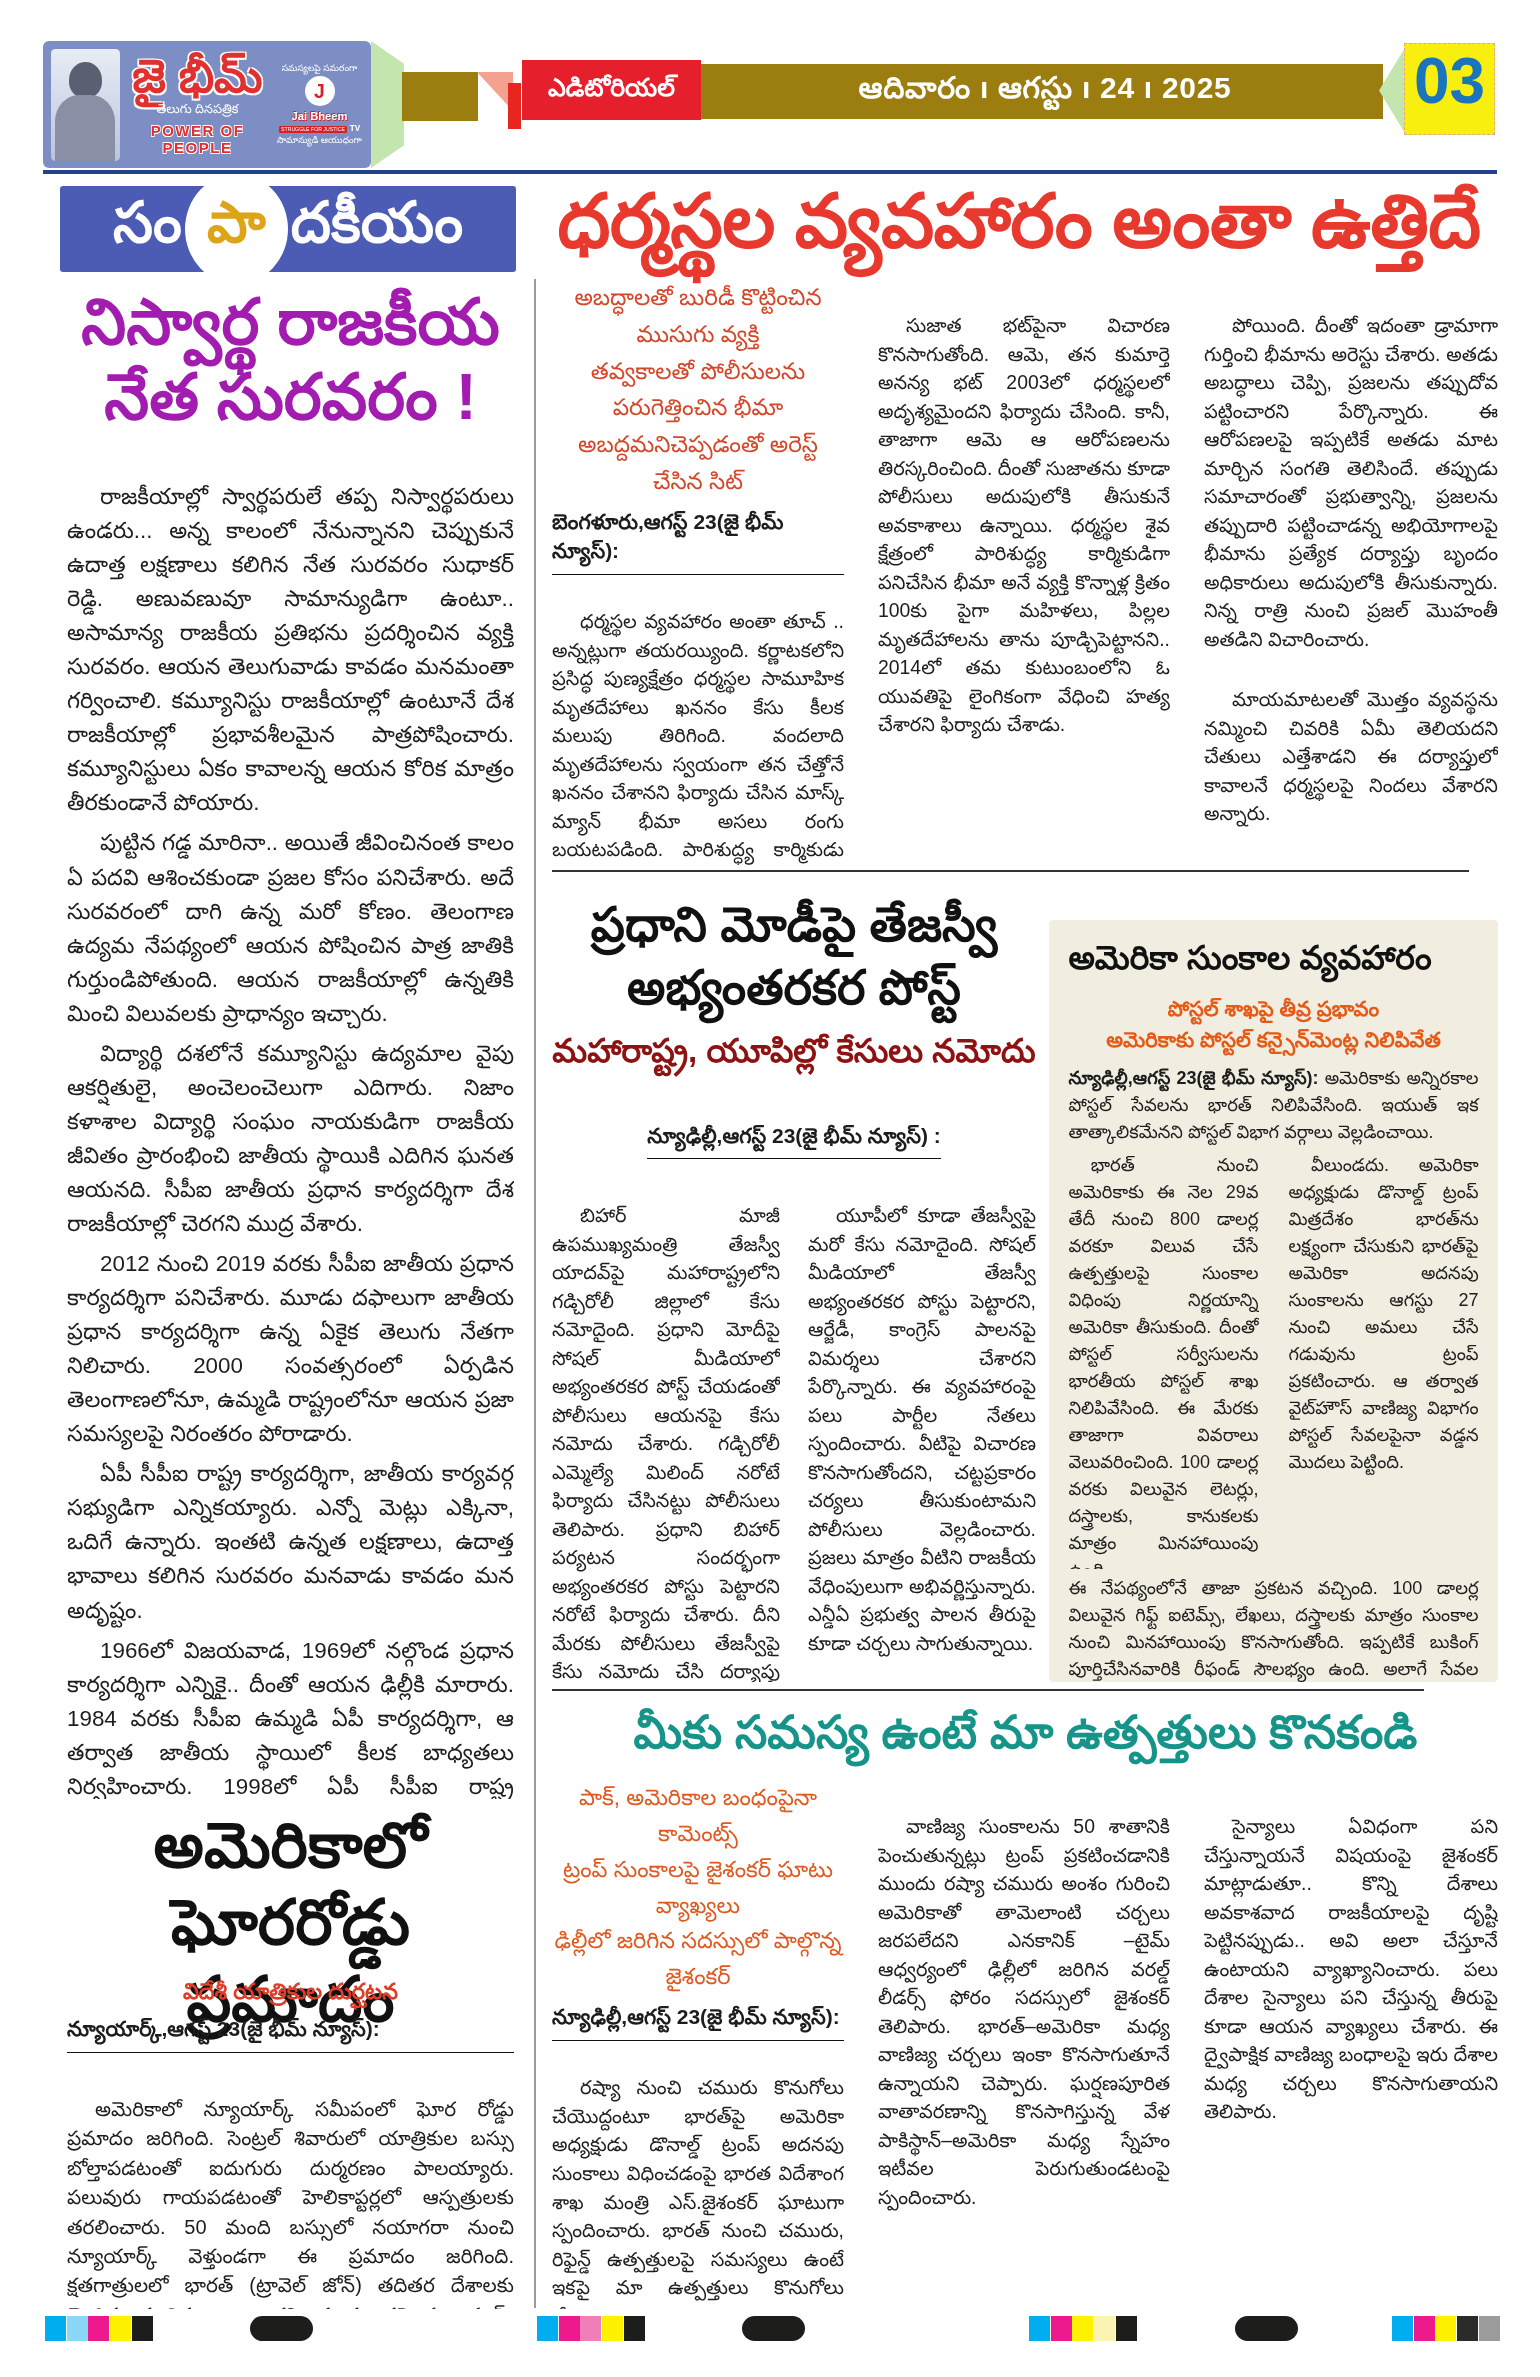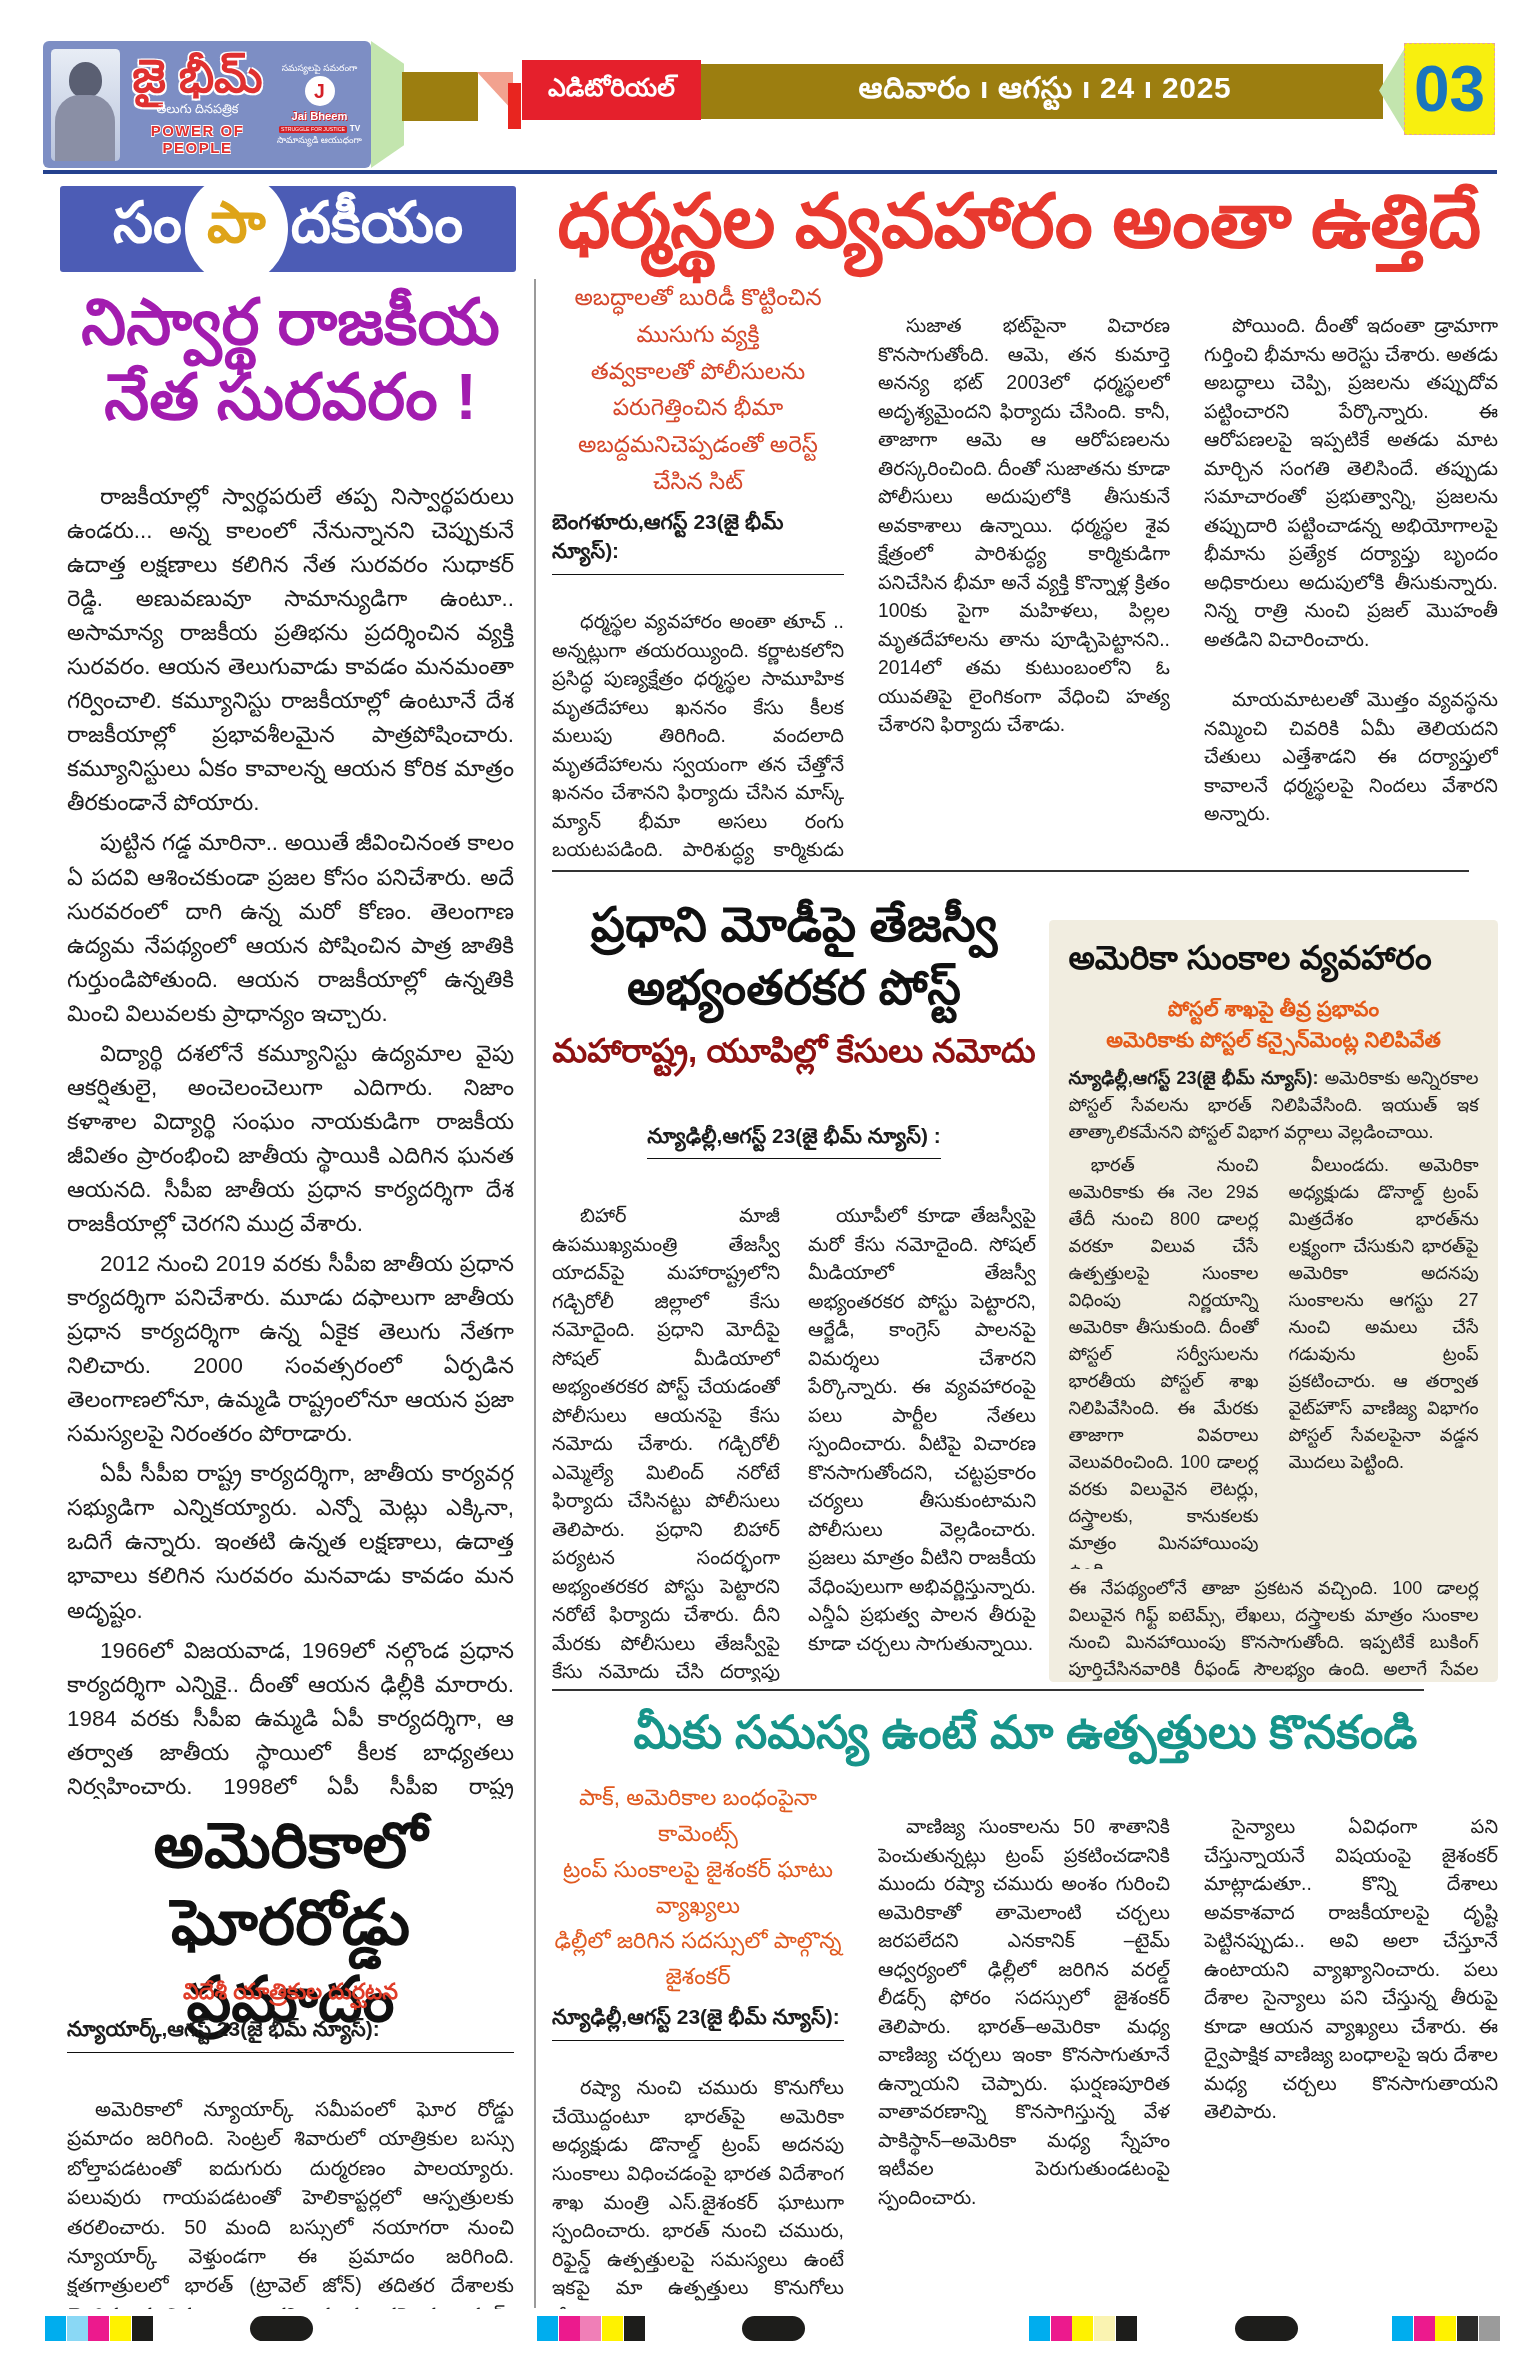--- a/index.html
+++ b/index.html
@@ -37,21 +37,21 @@
   .deco-olive{left:402px;top:72px;width:76px;height:49px;background:var(--olive);}
   .deco-salmon{left:477px;top:72px;width:36px;height:39px;background:#f2a28f;clip-path:polygon(0 0,100% 0,100% 100%);}
   .deco-red{left:508px;top:83px;width:13.4px;height:46px;background:#e8251f;}
   .topbar{left:522px;top:64px;width:861px;height:55px;background:var(--olive);}
   .section-label{left:522px;top:60px;width:179px;height:60px;background:var(--label-red);
                  color:#ffffff;font-size:25px;font-weight:700;display:flex;align-items:center;justify-content:center;}
   .date-line{left:708px;top:64px;width:674px;height:55px;display:flex;align-items:center;justify-content:center;
              color:#fff;font-size:30px;font-weight:700;letter-spacing:0.7px;}
   .chev2{left:1379px;top:46px;width:27px;height:89px;clip-path:polygon(0 50%,100% 0,100% 100%);}
   .page-box{left:1404px;top:43px;width:91px;height:92px;background:var(--page-yellow);
-            border:1.5px dashed #e5a0a0;display:flex;align-items:center;justify-content:center;}
+            border:1.5px dashed #e5a0a0;display:flex;align-items:flex-start;justify-content:center;}
   .page-num{font-size:64px;font-weight:800;color:var(--page-blue);font-stretch:condensed;}
   .blue-rule{left:43px;top:170px;width:1454px;height:3.7px;background:#24418e;}
 
   
   .masthead{left:60px;top:186px;width:456px;height:86px;background:var(--masthead-blue);border-radius:3px;
             display:flex;align-items:center;justify-content:center;color:#fff;font-size:57px;font-weight:700;}
   .masthead .oval{display:inline-flex;align-items:center;justify-content:center;width:103px;height:110px;
                   background:#fff;border-radius:50%;color:#dea418;margin:0 3px;}
   .main-headline{left:540px;top:182px;width:958px;height:97px;display:flex;align-items:center;justify-content:center;
                  font-size:75px;font-weight:800;color:var(--accent-red);white-space:nowrap;letter-spacing:-0.7px;}

